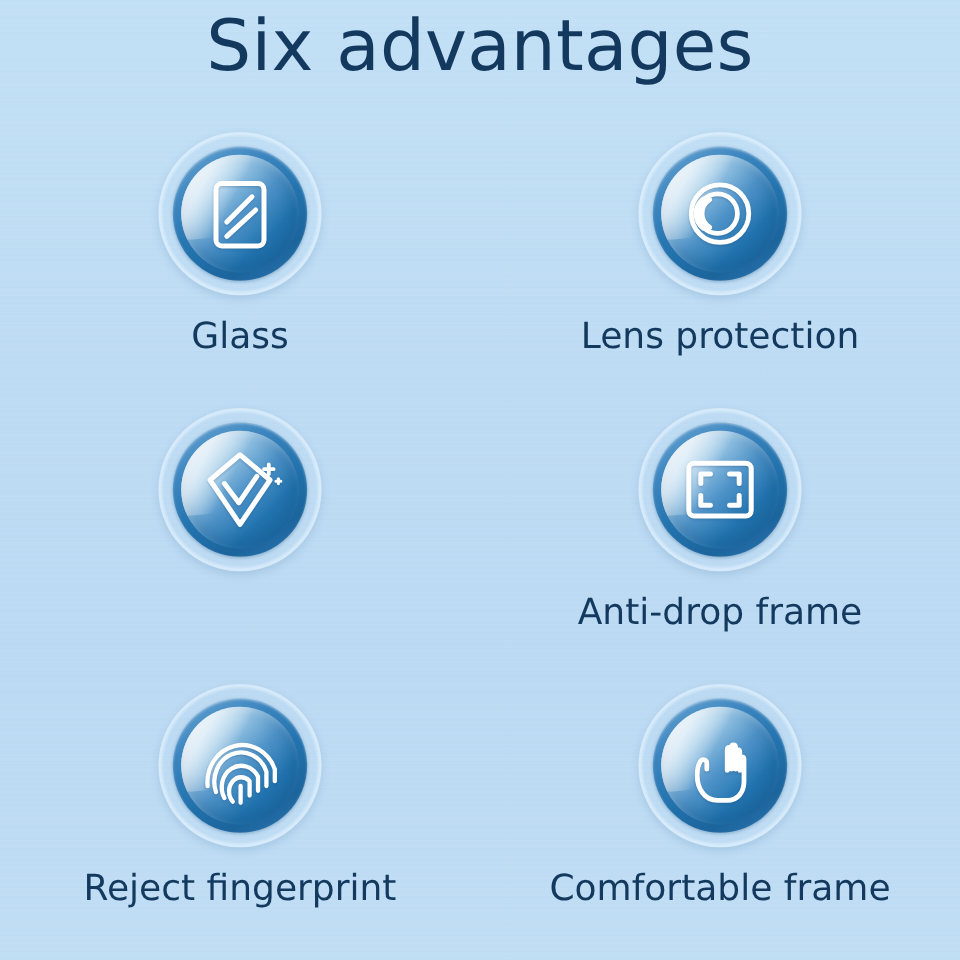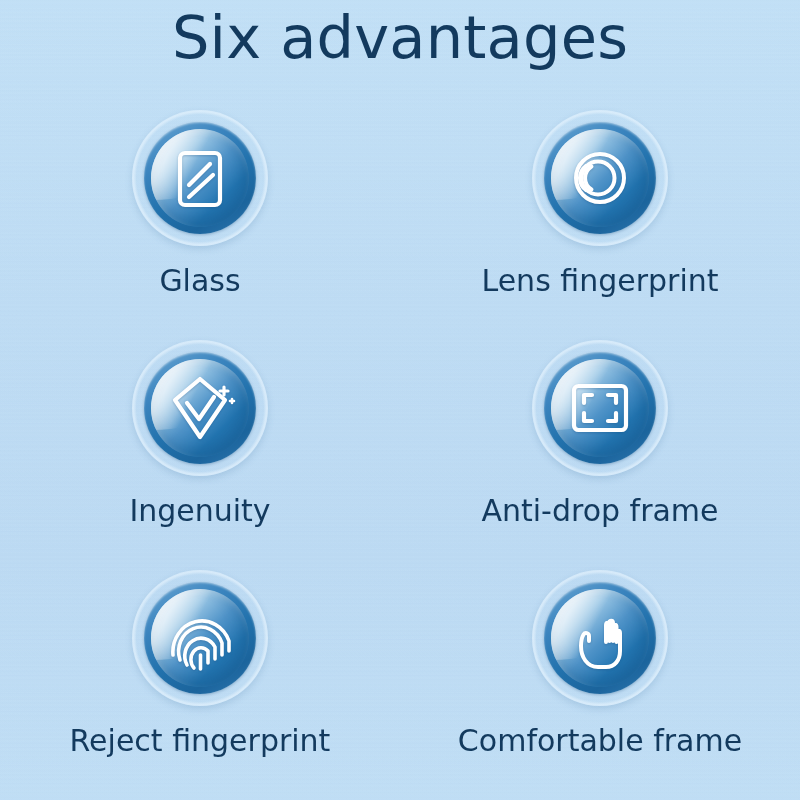--- a/index.html
+++ b/index.html
@@ -214,37 +214,36 @@
         <div class="disc"></div>
         <div class="icon">
           <svg viewBox="0 0 98 98" fill="none" stroke="#ffffff" stroke-width="4" stroke-linecap="round">
             <circle cx="49" cy="49" r="24"></circle>
             <circle cx="47" cy="49" r="16.5"></circle>
             <path d="M40.5 60.5 A13.5 13.5 0 0 1 40.5 37.5"></path>
             <path d="M35 61.5 A15.5 15.5 0 0 1 35 36.5" stroke-width="3.4"></path>
           </svg>
         </div>
       </div>
-      <div class="caption">Lens fingerprint</div>
+      <div class="caption">Lens protection</div>
     </div>
 
     <div class="cell">
       <div class="badge">
         <div class="ring"></div>
         <div class="disc"></div>
         <div class="icon">
           <svg viewBox="0 0 98 98" fill="none" stroke="#ffffff" stroke-width="4.2" stroke-linecap="round" stroke-linejoin="round">
             <path d="M49 20 L74 41 L49 78 L24 41 Z"></path>
             <path d="M36 44 L48 60 L63 38"></path>
             <path d="M73 28 L73 36 M69 32 L77 32" stroke-width="3.2"></path>
             <path d="M81 40 L81 44 M79 42 L83 42" stroke-width="2.6"></path>
           </svg>
         </div>
       </div>
-      <div class="caption">Ingenuity</div>
     </div>
 
     <div class="cell">
       <div class="badge">
         <div class="ring"></div>
         <div class="disc"></div>
         <div class="icon">
           <svg viewBox="0 0 98 98" fill="none" stroke="#ffffff" stroke-width="4.2" stroke-linecap="round" stroke-linejoin="round">
             <rect x="23" y="27" width="52" height="44" rx="4.5" ry="4.5"></rect>
             <path d="M33 44 L33 36 L41 36"></path>

